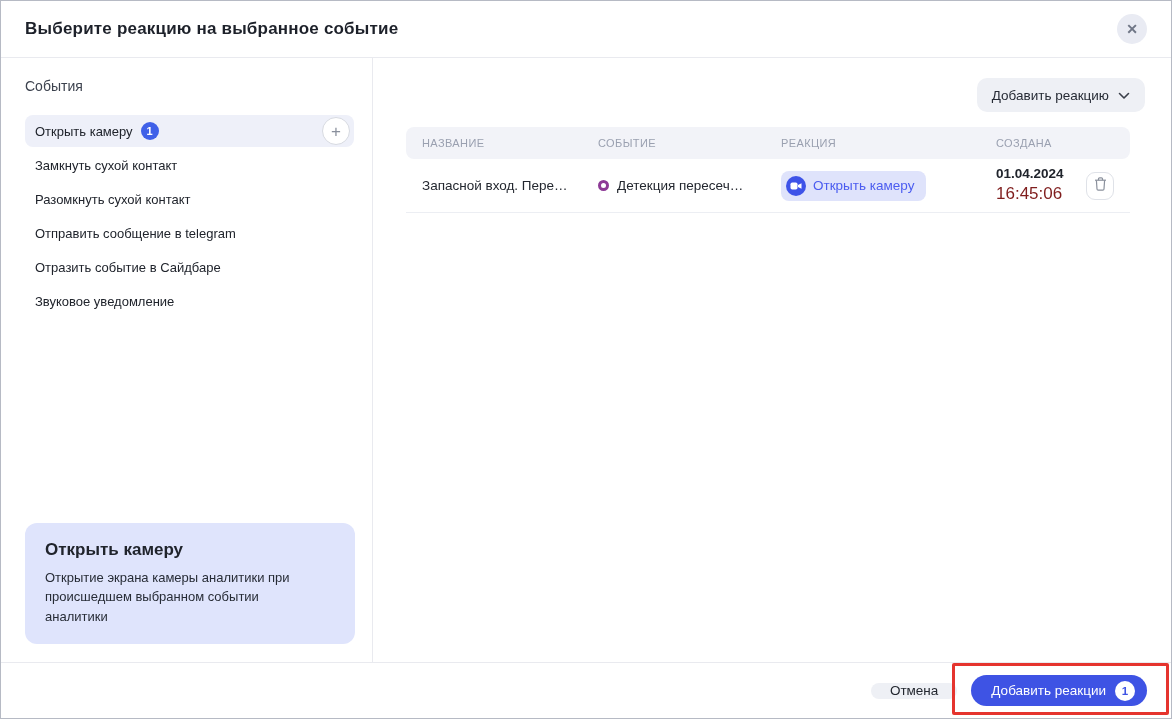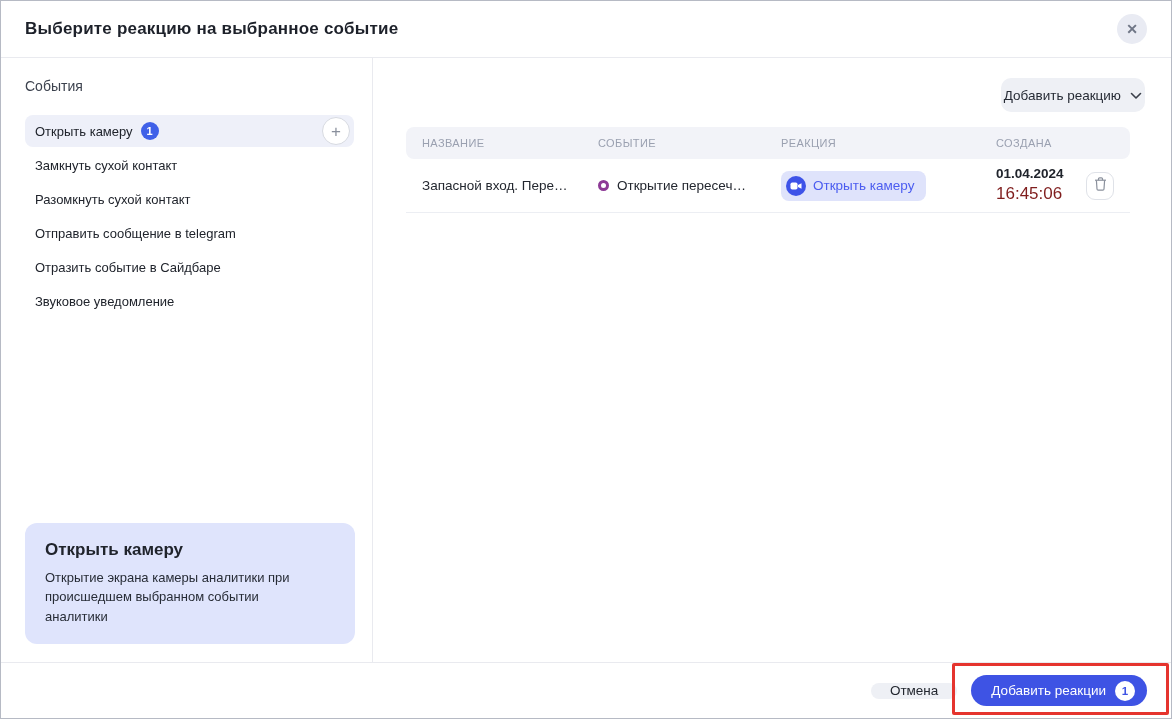--- a/index.html
+++ b/index.html
@@ -34,21 +34,21 @@
   .info-card { background:#dfe4fc; border-radius:12px; padding:17px 20px 18px; width:330px; }
   .info-card h3 { font-size:17px; font-weight:bold; color:#20242c; margin-bottom:8px; }
   .info-card p { font-size:13px; color:#272c36; line-height:1.5; max-width:280px; }
 
   
   .main { flex:1 1 auto; padding:20px 26px 0 33px; display:flex; flex-direction:column; }
   .toolbar { display:flex; justify-content:flex-end; gap:12px; margin-bottom:15px; }
   .btn { border:none; cursor:pointer; font-family:inherit; font-size:13.5px; }
   .btn-danger-ghost { height:34px; padding:0 19px; background:#fff; color:#e03131;
     border:1px solid #e8dada; border-radius:10px; }
-  .btn-soft { height:34px; padding:0 3px; background:#eef0f5; color:#262b35;
+  .btn-soft { height:34px; padding:0 15px; background:#eef0f5; color:#262b35;
     border-radius:10px; display:inline-flex; align-items:center; gap:9px; }
   .chev { display:inline-block; }
 
   .table { margin-right:15px; }
   .t-head { display:flex; align-items:center; height:32px; background:#f2f3f8;
     border-radius:8px; padding:0 16px; color:#9aa0b0; font-size:11px; letter-spacing:.4px; }
   .t-row { display:flex; align-items:center; height:54px; padding:0 16px;
     border-bottom:1px solid #eceef3; font-size:13.5px; }
   .col-name { width:176px; } .col-event { width:183px; } .col-reaction { width:172px; }
   .col-created { flex:1 1 auto;margin-left:43px; } .col-actions { width:44px; display:flex; justify-content:flex-end; }
@@ -145,21 +145,21 @@
           <div class="col-event">СОБЫТИЕ</div>
           <div class="col-reaction">РЕАКЦИЯ</div>
           <div class="col-created">СОЗДАНА</div>
           <div class="col-actions"></div>
         </div>
 
         <div class="t-row">
           <div class="col-name cell-name">Запасной вход. Пере…</div>
           <div class="col-event cell-event">
             <span class="ring"></span>
-            <span>Открытие пересеч…</span>
+            <span>Детекция пересеч…</span>
           </div>
           <div class="col-reaction">
             <span class="chip">
               <span class="chip-ico">
                 <svg width="12" height="10" viewBox="0 0 24 20">
                   <rect x="1" y="3" width="14" height="14" rx="3.5" fill="#ffffff"></rect>
                   <path d="M16 8 L23 4.5 V15.5 L16 12 Z" fill="#ffffff"></path>
                 </svg>
               </span>
               <span>Открыть камеру</span>

